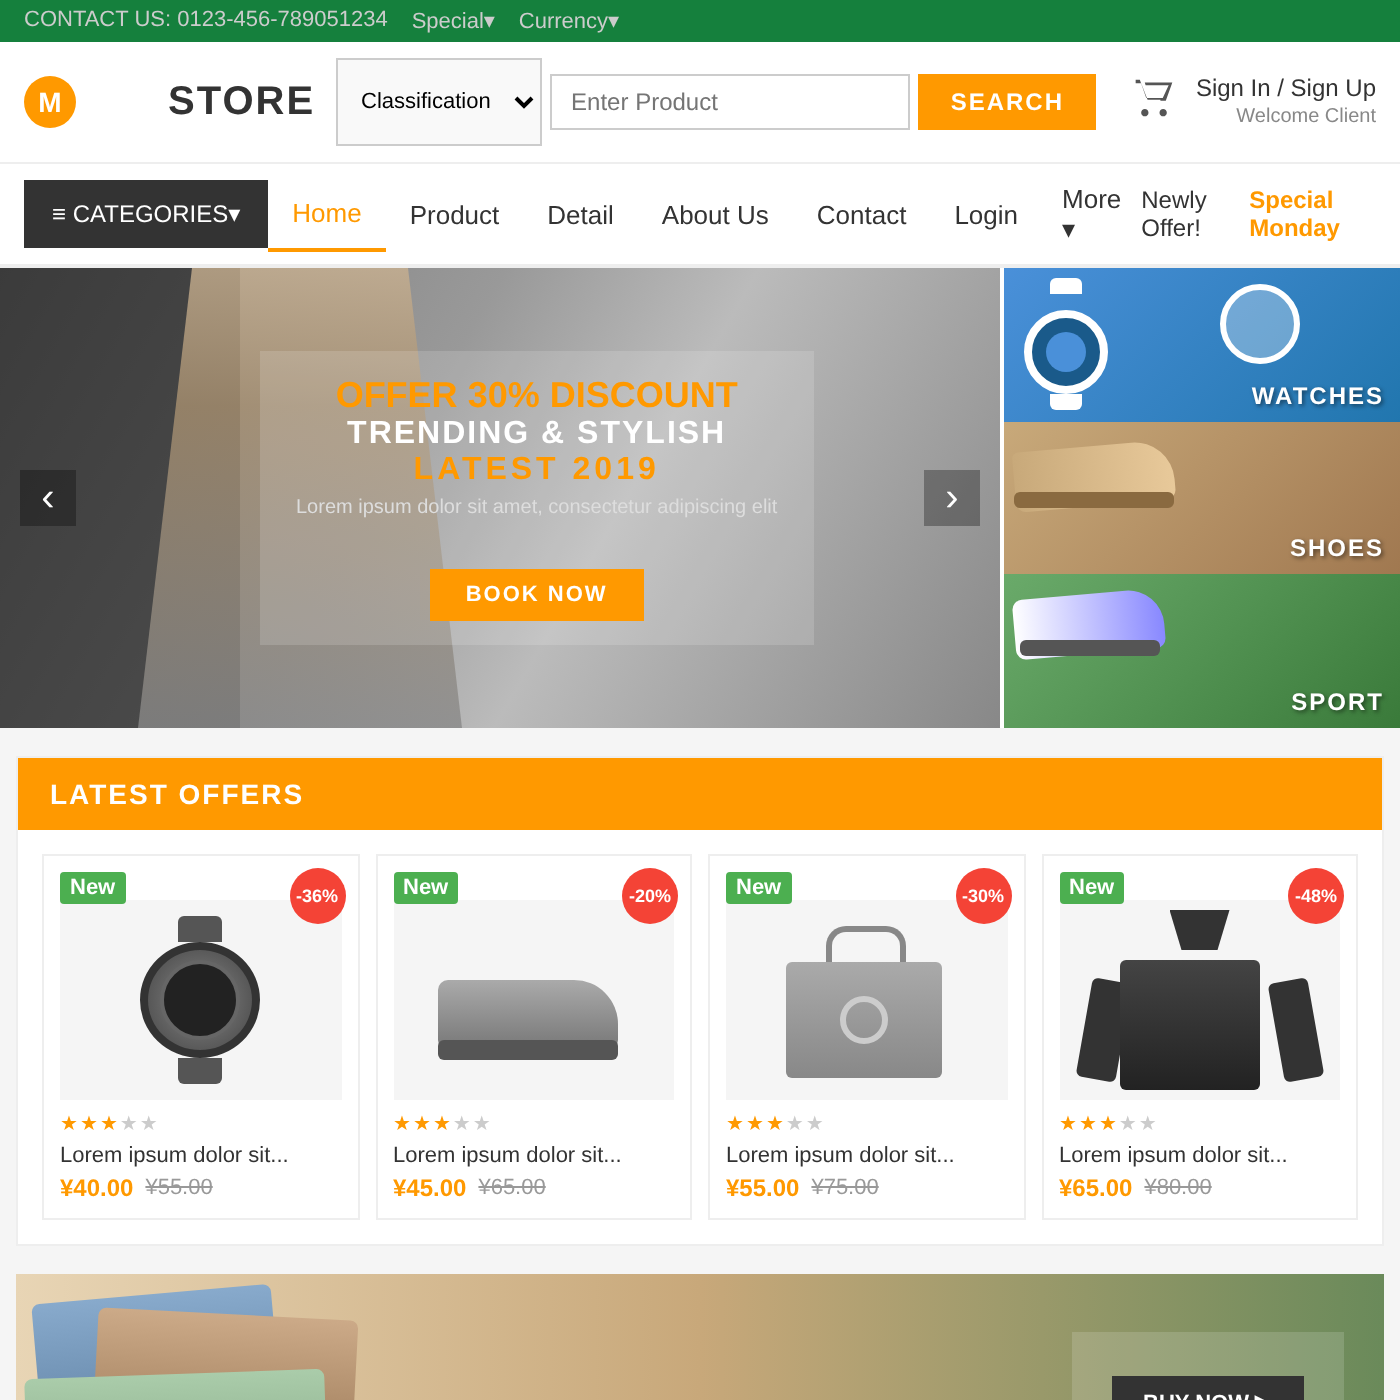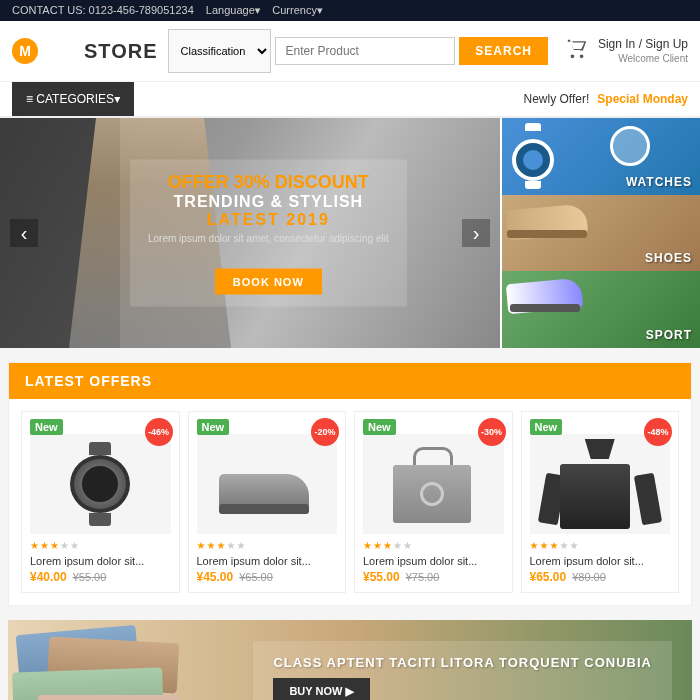--- a/index.html
+++ b/index.html
@@ -1,19 +1,19 @@
 <!DOCTYPE html>
 <html><head>
   <meta charset="utf-8">
   <style>
     * { margin: 0; padding: 0; box-sizing: border-box; }
     body { font-family: Arial, sans-serif; font-size: 12px; background: #f5f5f5; width: 700px; overflow-x: hidden; }
 
     
-    .top-bar { background: #0f172a; color: #ccc; display: flex; justify-content: space-between; align-items: center; padding: 4px 12px; font-size: 11px; gap: 28px; }
+    .top-bar { background: #15803d; color: #ccc; display: flex; justify-content: space-between; align-items: center; padding: 4px 12px; font-size: 11px; gap: 28px; }
     .top-bar-left { display: flex; gap: 12px; }
     .top-bar-right { display: flex; gap: 12px; }
     .top-bar a { color: #ccc; text-decoration: none; }
 
     
     .header { background: #fff; padding: 8px 12px; display: flex; align-items: center; gap: 10px; border-bottom: 1px solid #eee; }
     .logo { display: flex; align-items: center; gap: 6px; min-width: 100px; }
     .logo-icon { background: #f90; color: #fff; font-weight: bold; font-size: 14px; width: 26px; height: 26px; border-radius: 50%; display: flex; align-items: center; justify-content: center; }
     .logo-text { font-size: 20px; font-weight: bold; color: #333; letter-spacing: 1px; margin-left: 40px; }
     .search-area { display: flex; flex: 1; gap: 4px; align-items: center; }
@@ -97,21 +97,21 @@
     .bottom-banner-content { position: relative; background: rgba(255,255,255,0.15); padding: 14px 20px; text-align: right; margin-right: 20px; }
     .bottom-banner-title { font-size: 13px; font-weight: bold; color: #fff; text-transform: uppercase; letter-spacing: 1px; text-shadow: 1px 1px 2px rgba(0,0,0,0.3); }
     .buy-now-btn { background: #333; color: #fff; border: none; padding: 7px 16px; font-size: 11px; font-weight: bold; cursor: pointer; margin-top: 8px; display: flex; align-items: center; gap: 4px; }
   </style>
 </head>
 <body>
 
 <div class="top-bar">
   <div class="top-bar-left">
     <span>CONTACT US: 0123-456-789051234</span>
-    <a>Language▾</a>
+    <a>Special▾</a>
     <a>Currency▾</a>
   </div>
 </div>
 
 <div class="header">
   <div class="logo">
     <div class="logo-icon">M</div>
     <span class="logo-text">STORE</span>
   </div>
   <div class="search-area">
@@ -129,20 +129,29 @@
     </div>
     <div class="sign-in-area">
       <div class="sign-link">Sign In / Sign Up</div>
       <div class="welcome">Welcome Client</div>
     </div>
   </div>
 </div>
 
 <div class="nav">
   <div class="nav-categories">≡ CATEGORIES▾</div>
+  <div class="nav-items">
+    <a class="nav-item active">Home</a>
+    <a class="nav-item">Product</a>
+    <a class="nav-item">Detail</a>
+    <a class="nav-item">About Us</a>
+    <a class="nav-item">Contact</a>
+    <a class="nav-item">Login</a>
+    <span class="nav-more">More ▾</span>
+  </div>
   <div class="nav-right">
     <span class="newly-offer">Newly Offer!</span>
     <span class="special-monday">Special Monday</span>
   </div>
 </div>
 
 <div class="hero">
   <div class="hero-main">
 
     <div style="position:absolute;inset:0;background:linear-gradient(120deg,#777 0%,#999 40%,#bbb 60%,#888 100%);"></div>
@@ -188,21 +197,21 @@
     </div>
   </div>
 </div>
 
 <div class="latest-section">
   <div class="latest-header">LATEST OFFERS</div>
   <div class="products-grid">
 
     <div class="product-card">
       <span class="badge-new">New</span>
-      <span class="badge-discount">-46%</span>
+      <span class="badge-discount">-36%</span>
       <div class="product-img">
         <div class="prod-watch">
           <div class="prod-watch-band-t"></div>
           <div class="prod-watch-face">
               <div class="prod-watch-inner"></div>
             </div>
           <div class="prod-watch-band-b"></div>
         </div>
       </div>
       <div class="stars">
@@ -297,16 +306,15 @@
 
 <div class="bottom-banner">
 
   <div style="position:absolute;left:0;top:0;bottom:0;width:320px;overflow:hidden;">
     <div style="position:absolute;top:10px;left:10px;width:120px;height:60px;background:linear-gradient(to bottom,#88aacc,#6688aa);border-radius:4px;transform:rotate(-5deg);"></div>
     <div style="position:absolute;top:20px;left:40px;width:130px;height:50px;background:linear-gradient(to bottom,#ccaa88,#aa8866);border-radius:4px;transform:rotate(3deg);"></div>
     <div style="position:absolute;top:50px;left:5px;width:150px;height:55px;background:linear-gradient(to bottom,#aaccaa,#88aa88);border-radius:4px;transform:rotate(-2deg);"></div>
     <div style="position:absolute;top:75px;left:30px;width:140px;height:45px;background:linear-gradient(to bottom,#ddbbaa,#bb9988);border-radius:4px;"></div>
   </div>
   <div class="bottom-banner-content">
-    <div class="bottom-banner-title">CLASS APTENT TACITI LITORA TORQUENT CONUBIA</div>
     <button class="buy-now-btn">BUY NOW ▶</button>
   </div>
 </div>
 
 </body></html>

